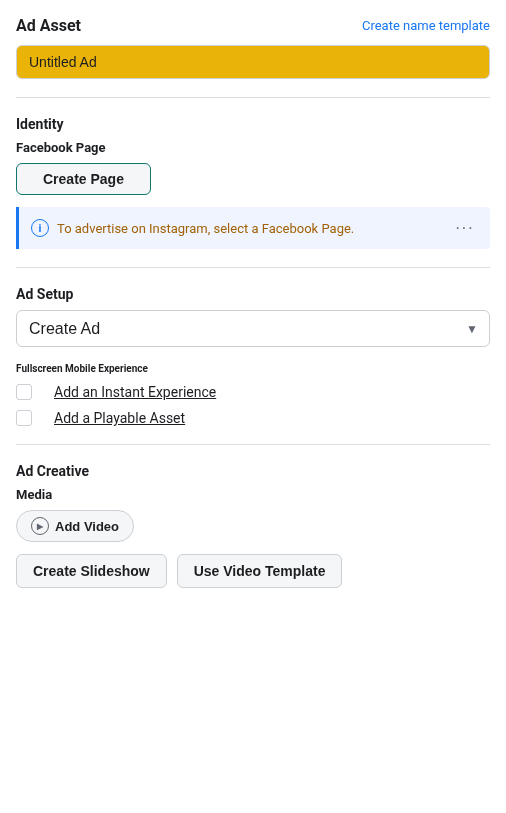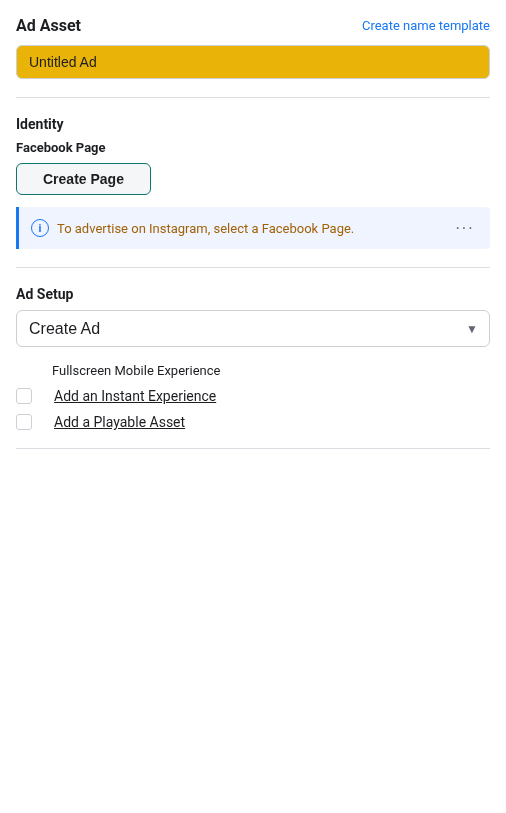--- a/index.html
+++ b/index.html
@@ -138,25 +138,24 @@
     .select-arrow {
       position: absolute;
       right: 12px;
       top: 50%;
       transform: translateY(-50%);
       pointer-events: none;
       color: #606770;
       font-size: 12px;
     }
     .fullscreen-label {
-      font-size: 13px;
-      font-weight: 400;
+      font-size: 10px;
+      font-weight: 700;
       color: #1c1e21;
       margin-bottom: 10px;
-      margin-left: 36px;
     }
     .checkbox-row {
       display: flex;
       align-items: center;
       gap: 22px;
       margin-bottom: 10px;
       text-decoration: underline;
     }
     .checkbox-box {
       width: 16px;
@@ -266,14 +265,26 @@
     </div>
     <div class="checkbox-row">
       <div class="checkbox-box"></div>
       <span class="checkbox-label">Add a Playable Asset</span>
     </div>
   </div>
 
   <hr class="divider">
 
   
+  <div>
+    <div class="section-label">Ad Creative</div>
+    <div class="media-label">Media</div>
+    <button class="btn-video">
+      <span class="play-icon">▶</span>
+      <span>Add Video</span>
+    </button>
+    <div class="btn-row">
+      <button class="btn-secondary">Create Slideshow</button>
+      <button class="btn-secondary">Use Video Template</button>
+    </div>
+  </div>
 
 </div>
 
 </body></html>

